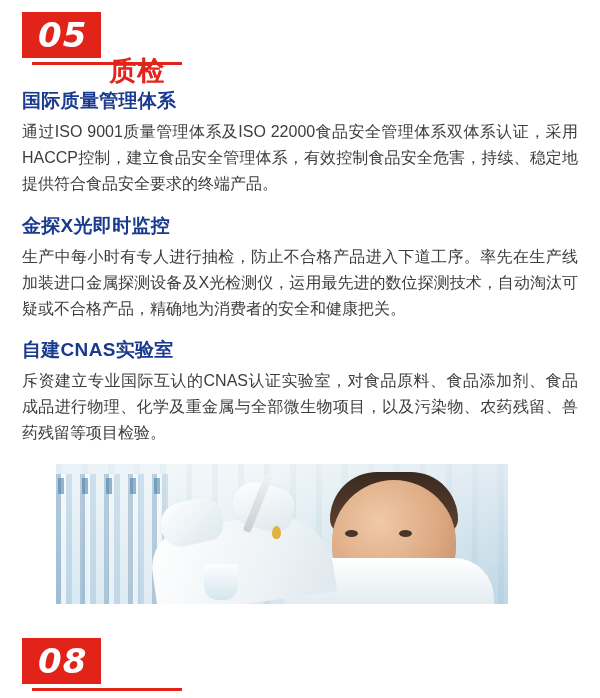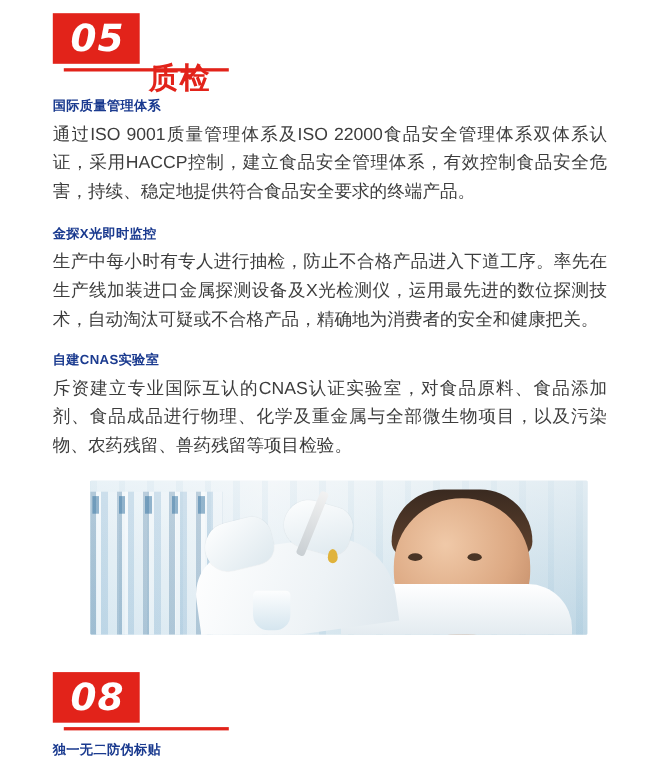--- a/index.html
+++ b/index.html
@@ -12,21 +12,21 @@
     width: 600px;
     height: 698px;
     font-family: "Liberation Sans", "DejaVu Sans", sans-serif;
     color: #333333;
     overflow: hidden;
   }
   .page {
     width: 600px;
     height: 698px;
     position: relative;
-    padding: 0 48px;
+    padding: 0 22px;
   }
 
   
   .banner {
     display: flex;
     align-items: stretch;
     height: 46px;
     margin-top: 12px;
   }
   .banner-num {
@@ -61,21 +61,21 @@
     bottom: -7px;
     width: 150px;
     height: 3px;
     background: #e2231a;
   }
 
   
   .block { margin-top: 16px; }
   .block-head {
     color: #1a3a8f;
-    font-size: 12px;
+    font-size: 19px;
     font-weight: bold;
     margin-bottom: 5px;
     letter-spacing: 0.3px;
   }
   .block-body {
     color: #3d3d3d;
     font-size: 16px;
     line-height: 1.62;
     text-align: justify;
   }

